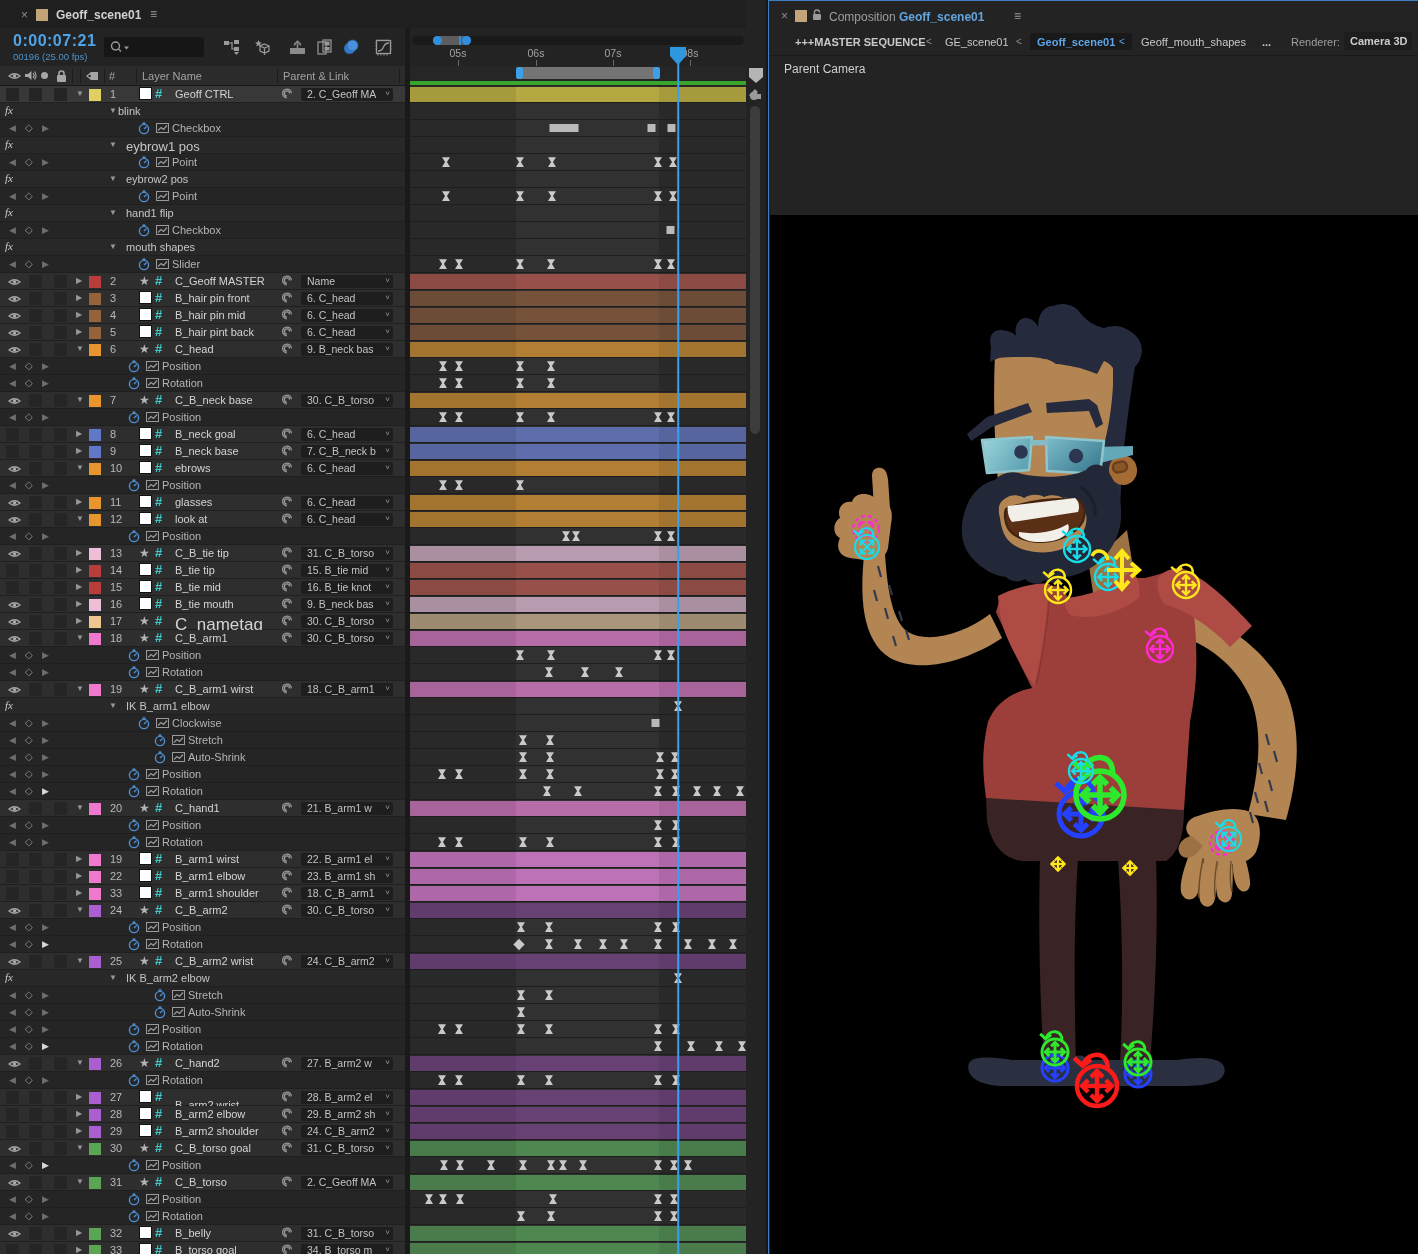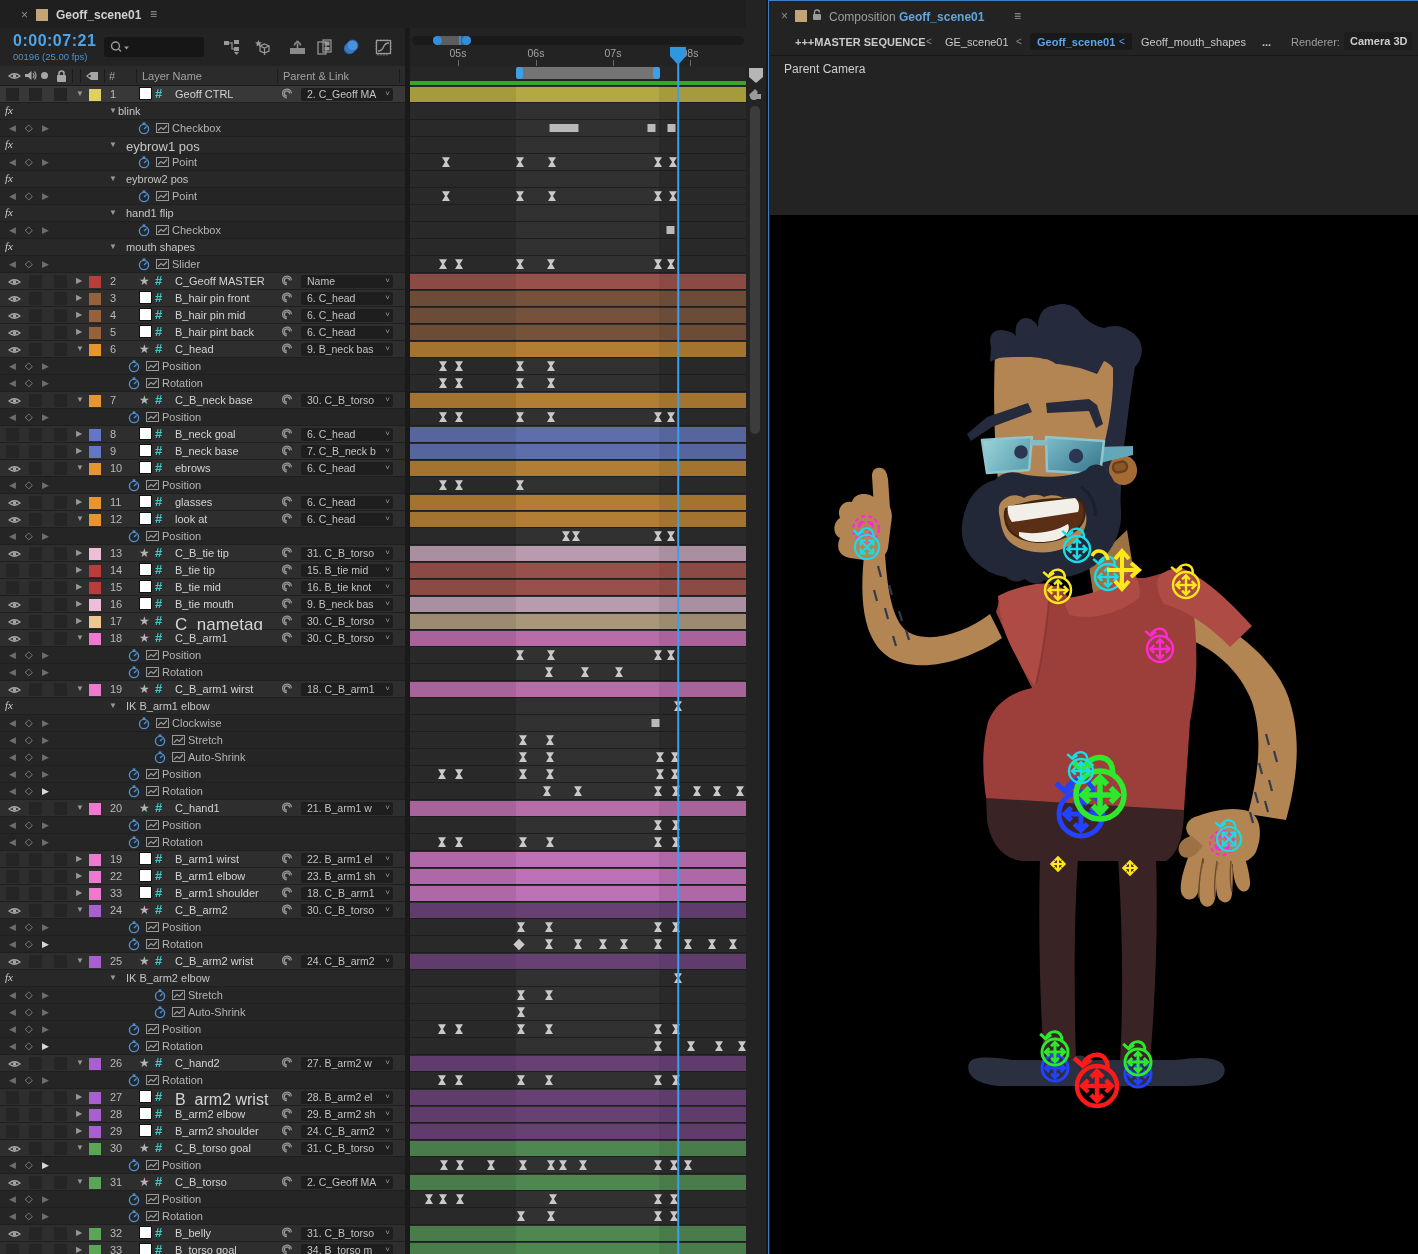--- a/index.html
+++ b/index.html
@@ -1086,21 +1086,21 @@
     <div style="position:absolute;left:0;top:1089px;width:405px;height:17px;border-bottom:1px solid #1f1f1f;box-sizing:border-box">
       <div style="position:absolute;left:0;top:0;width:405px;height:16px;background:#2e2e2e"></div>
       <div style="position:absolute;left:29px;top:2px;width:13px;height:13px;background:#252525"></div>
       <div style="position:absolute;left:54px;top:2px;width:13px;height:13px;background:#252525"></div>
       <div style="position:absolute;left:6px;top:2px;width:13px;height:13px;background:#252525"></div>
       <div style="position:absolute;left:76px;top:3px;width:10px;color:#989898;font-size:8px">▶</div>
       <div style="position:absolute;left:89px;top:2.5px;width:12px;height:12px;background:#a95fd0"></div>
       <div style="position:absolute;left:110px;top:2px;color:#b9b9b9;font-size:11px">27</div>
       <div style="position:absolute;left:140px;top:2px;width:11px;height:11px;background:#fff;outline:1px solid #111"></div>
       <div style="position:absolute;left:155px;top:0px;color:#3fc9c9;font-size:13px;font-weight:bold">#</div>
-      <div style="position:absolute;left:175px;top:2px;color:#d4d4d4;font-size:16px;white-space:nowrap">B_arm2 wrist</div>
+      <div style="position:absolute;left:175px;top:10px;color:#d4d4d4;font-size:11px;white-space:nowrap">B_arm2 wrist</div>
       <svg width="13" height="13" viewBox="0 0 13 13" style="position:absolute;left:281px;top:2px">
         <path d="M10.4 5.2 A4.4 4.4 0 1 0 5.8 9.8 M8.6 5.4 A2.6 2.6 0 1 0 5.9 8.1" fill="none" stroke="#9b9b9b" stroke-width="1.25"></path>
       </svg>
       <div style="position:absolute;left:301px;top:1.5px;width:92px;height:13.5px;background:#1e1e1e;border-radius:2px;overflow:hidden">
         <span style="position:absolute;left:6px;top:0.5px;color:#c3c3c3;font-size:10.5px;white-space:nowrap">28. B_arm2 el</span>
         <span style="position:absolute;right:3px;top:1px;color:#9a9a9a;font-size:8px">˅</span>
       </div>
     </div>
     <div style="position:absolute;left:0;top:1106px;width:405px;height:17px;border-bottom:1px solid #1f1f1f;box-sizing:border-box">
       <div style="position:absolute;left:0;top:0;width:405px;height:16px;background:#2e2e2e"></div>

